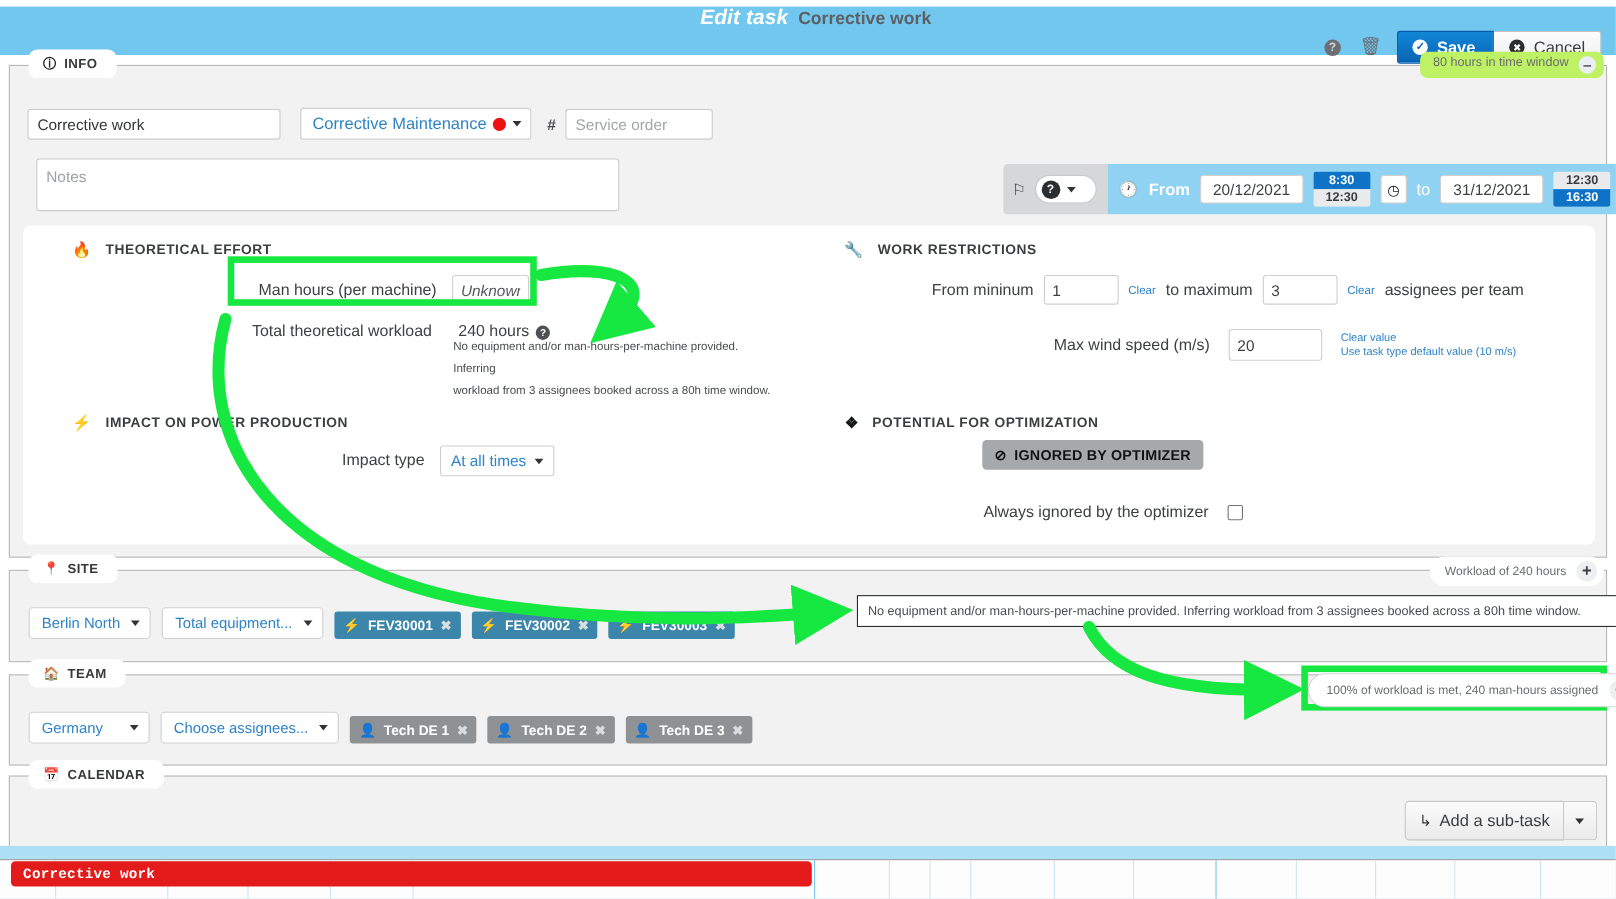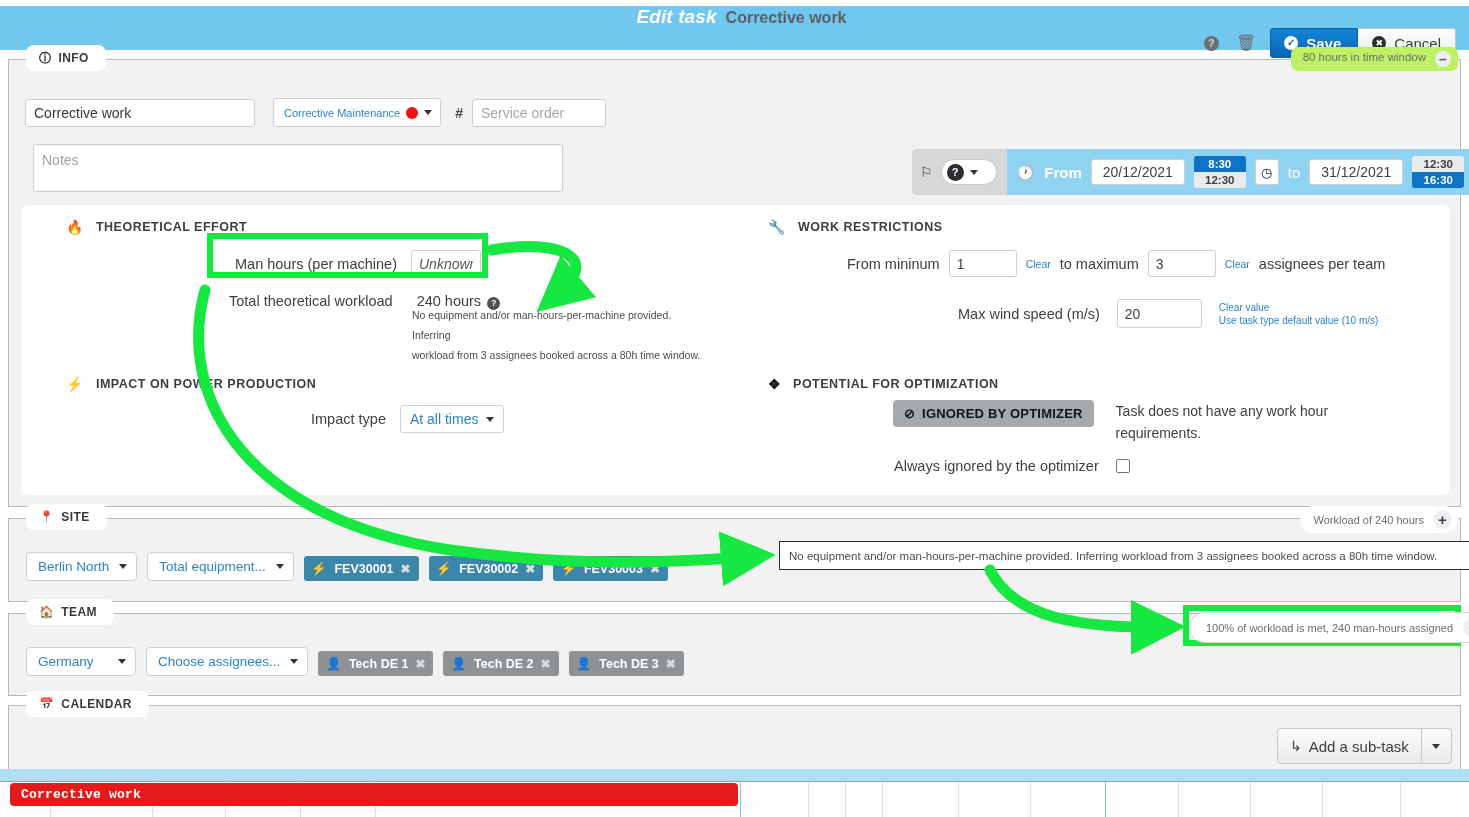--- a/index.html
+++ b/index.html
@@ -102,21 +102,21 @@
     outline: none;
   }
   .inp::placeholder { color: #a3a6a9; }
   #task-name { width: 230px; }
   .tasktype-btn {
     margin-left: 18px;
     height: 29px; border: 1px solid #cfcfcf; border-radius: 3px;
     background: #fff; display: flex; align-items: center; gap: 6px;
     padding: 0 8px 0 10px; cursor: pointer;
   }
-  .tasktype-btn .lbl { color: #2e83c7; font-size: 11px; }
+  .tasktype-btn .lbl { color: #2e83c7; font-size: 15px; }
   .dot-red { width: 12px; height: 12px; border-radius: 50%; background: #ef1111; }
   .caret { width:0;height:0;border-left:4px solid transparent;border-right:4px solid transparent;border-top:5px solid #333; }
   .hash { margin: 0 9px 0 14px; font-size: 14px; color: #4a4c4f; font-weight: bold; }
   #service-order { width: 134px; }
 
   #notes {
     position: absolute; left: 24px; top: 84px; width: 530px; height: 48px;
     border: 1px solid #ccc; border-radius: 3px; background: #fff;
     font-size: 14px; color: #343638; padding: 7px 8px; resize: none;
     font-family: "Liberation Sans", sans-serif; outline: none;
@@ -455,24 +455,20 @@
       </div>
 
       <div class="sec-title" style="left:747px; top:172px;">
         <span class="sic">❖</span>
         <span>POTENTIAL FOR OPTIMIZATION</span>
       </div>
       <div style="position:absolute; left:872px; top:195px; display:flex; align-items:flex-start; gap:22px;">
         <div class="ignored-badge">
           <span class="ban-ic">⊘</span>
           <span>IGNORED BY OPTIMIZER</span>
-        </div>
-        <div style="font-size:14px; color:#3e4144; line-height:22px; width:215px;">
-          <div>Task does not have any work hour</div>
-          <div>requirements.</div>
         </div>
       </div>
       <div style="position:absolute; left:873px; top:253px; display:flex; align-items:center; gap:17px;">
         <span class="lbl-r">Always ignored by the optimizer</span>
         <span class="chk"></span>
       </div>
     </div>
   </div>
 
   <div class="panel" id="site-panel">

